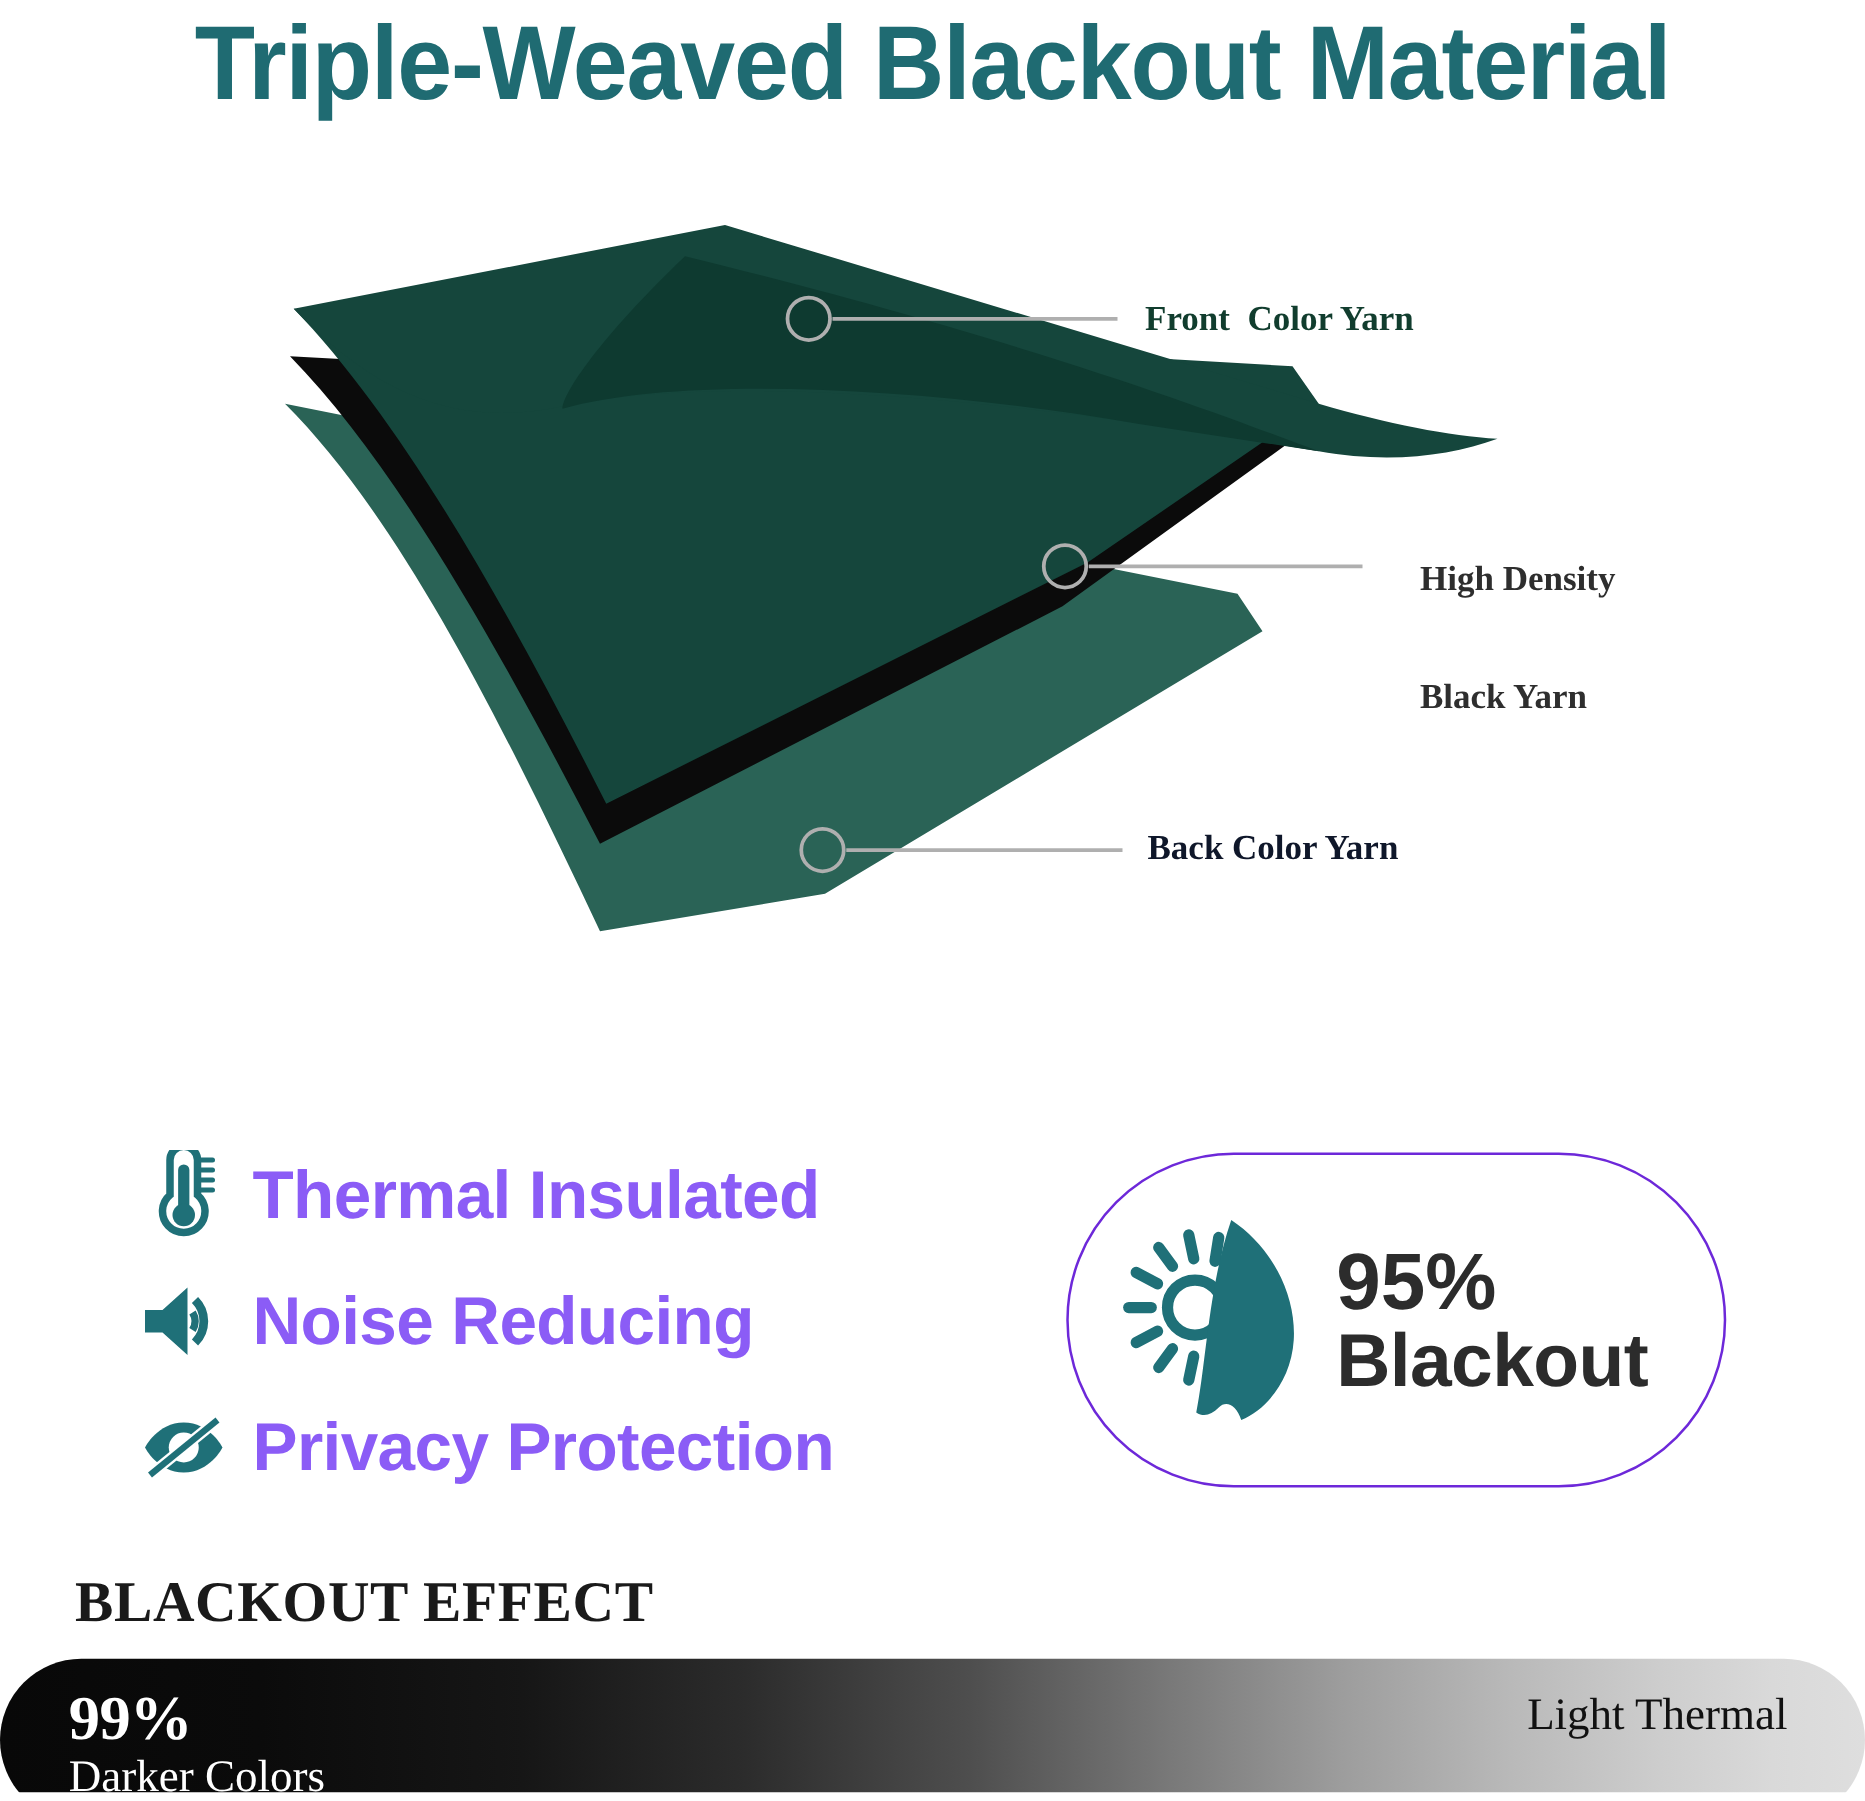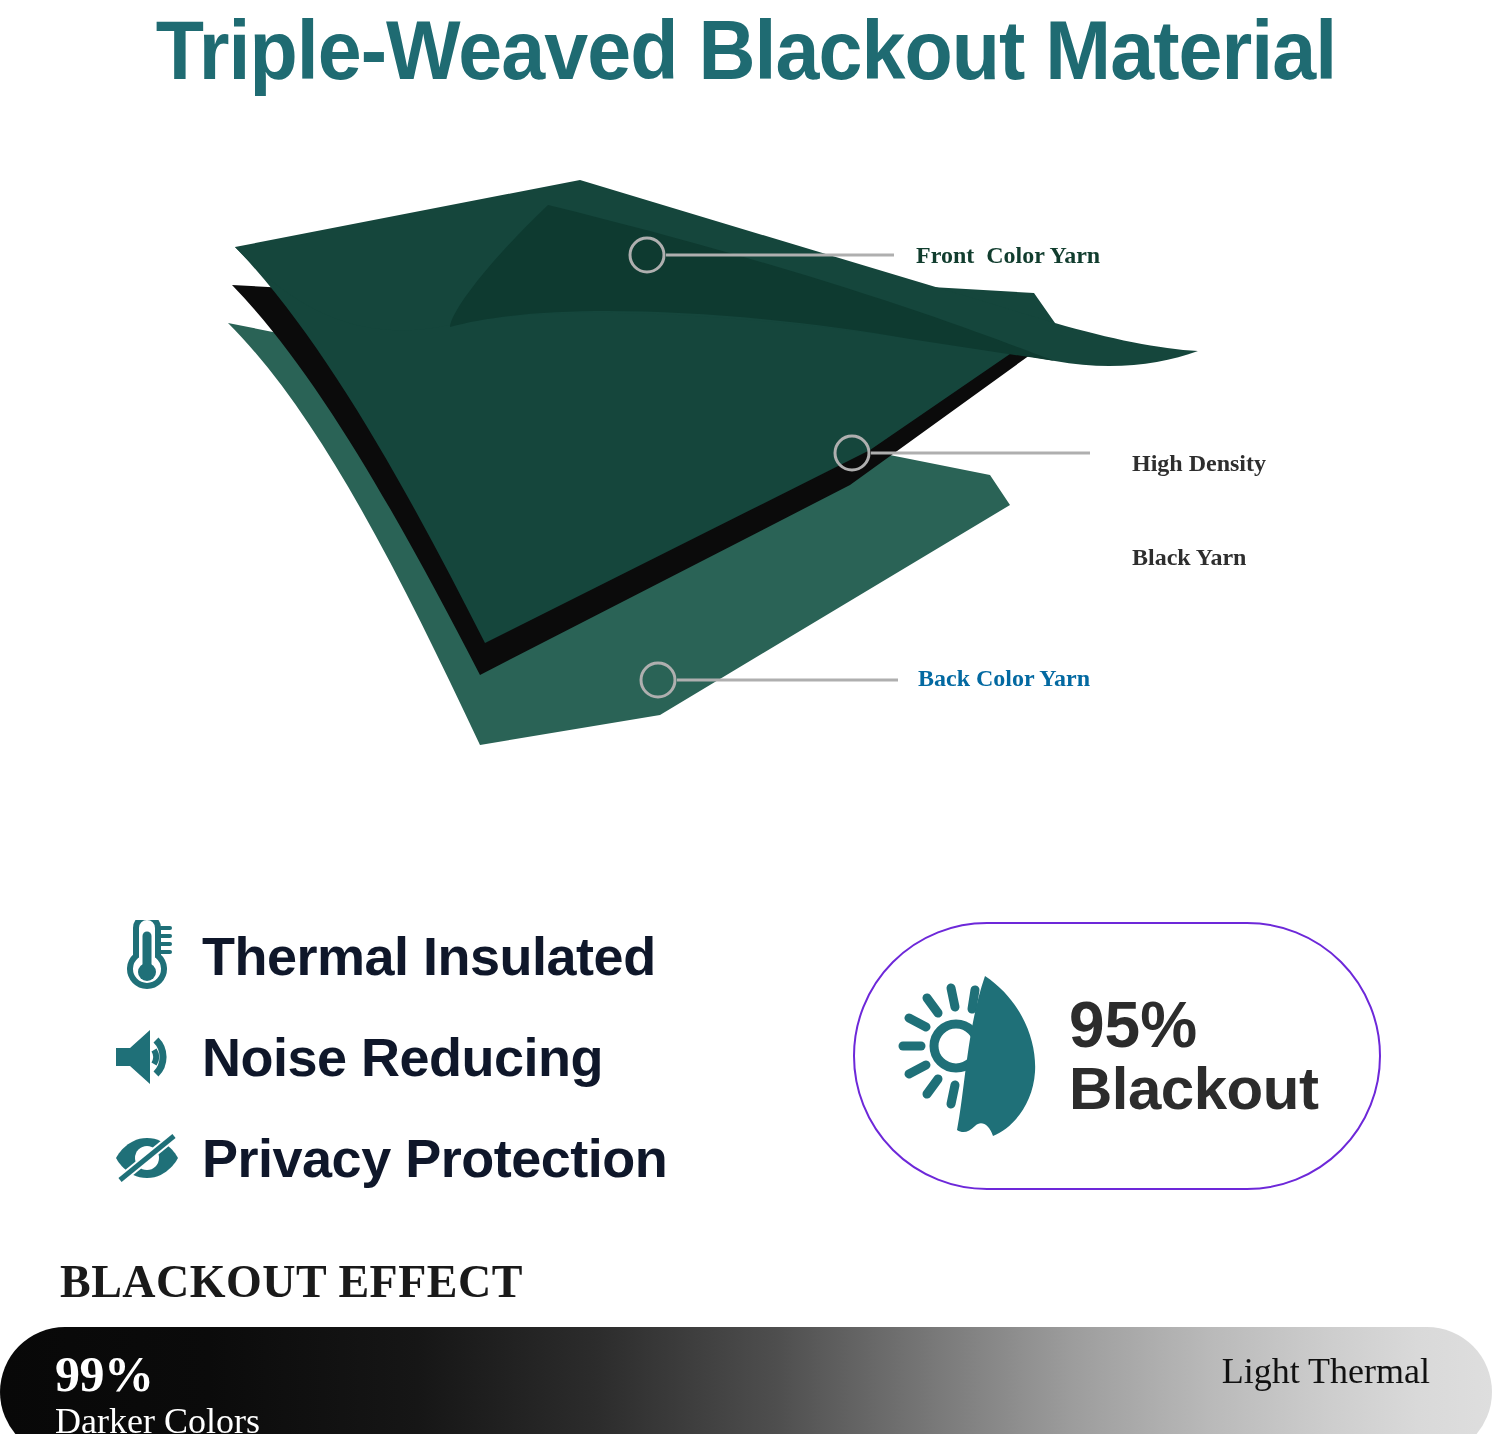--- a/index.html
+++ b/index.html
@@ -43,38 +43,38 @@
     top: 175px;
     width: 1230px;
     height: 600px;
   }
   #diagram svg { display: block; }
 
   .lead-label {
     position: absolute;
     font-family: "Liberation Serif", "DejaVu Serif", serif;
     font-weight: bold;
-    font-size: 24px;
+    font-size: 28px;
     line-height: 47px;
     white-space: pre;
   }
   #label-front {
     left: 916px;
     top: 232px;
     color: #113D2E;
   }
   #label-middle {
     left: 1108px;
     top: 393px;
     color: #2E2E2E;
   }
   #label-back {
     left: 918px;
     top: 655px;
-    color: #0369a1;
+    color: #0f172a;
   }
 
   
   #features {
     position: absolute;
     left: 112px;
     top: 905px;
     width: 700px;
   }
   .feature-row {
@@ -86,21 +86,21 @@
     width: 78px;
     flex: 0 0 78px;
     display: flex;
     align-items: center;
     justify-content: flex-start;
   }
   .feature-label {
     font-family: "Liberation Sans", sans-serif;
     font-weight: bold;
     font-size: 54px;
-    color: #0f172a;
+    color: #8b5cf6;
     letter-spacing: -0.5px;
     white-space: nowrap;
     margin-left: 12px;
   }
 
   
   #badge {
     position: absolute;
     left: 853px;
     top: 922px;

